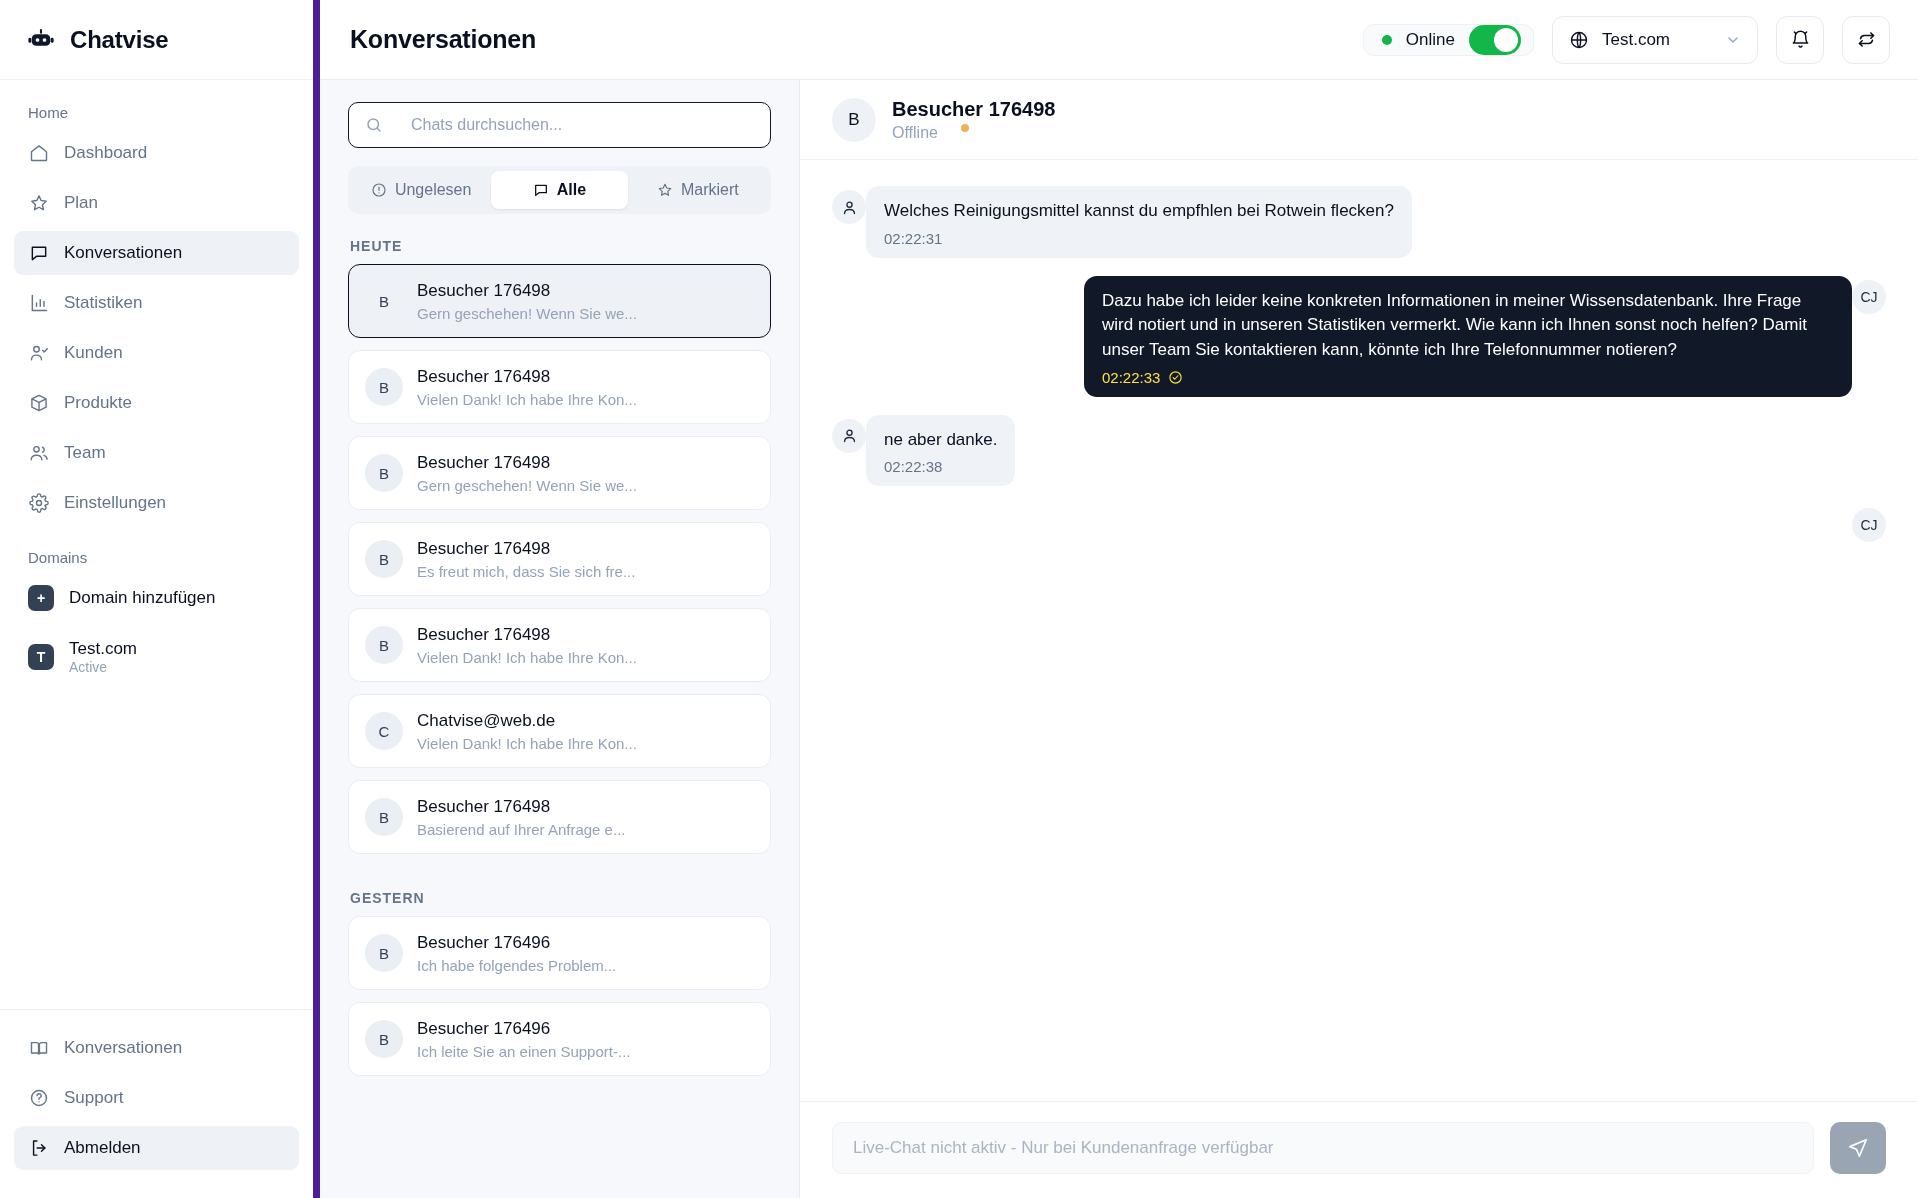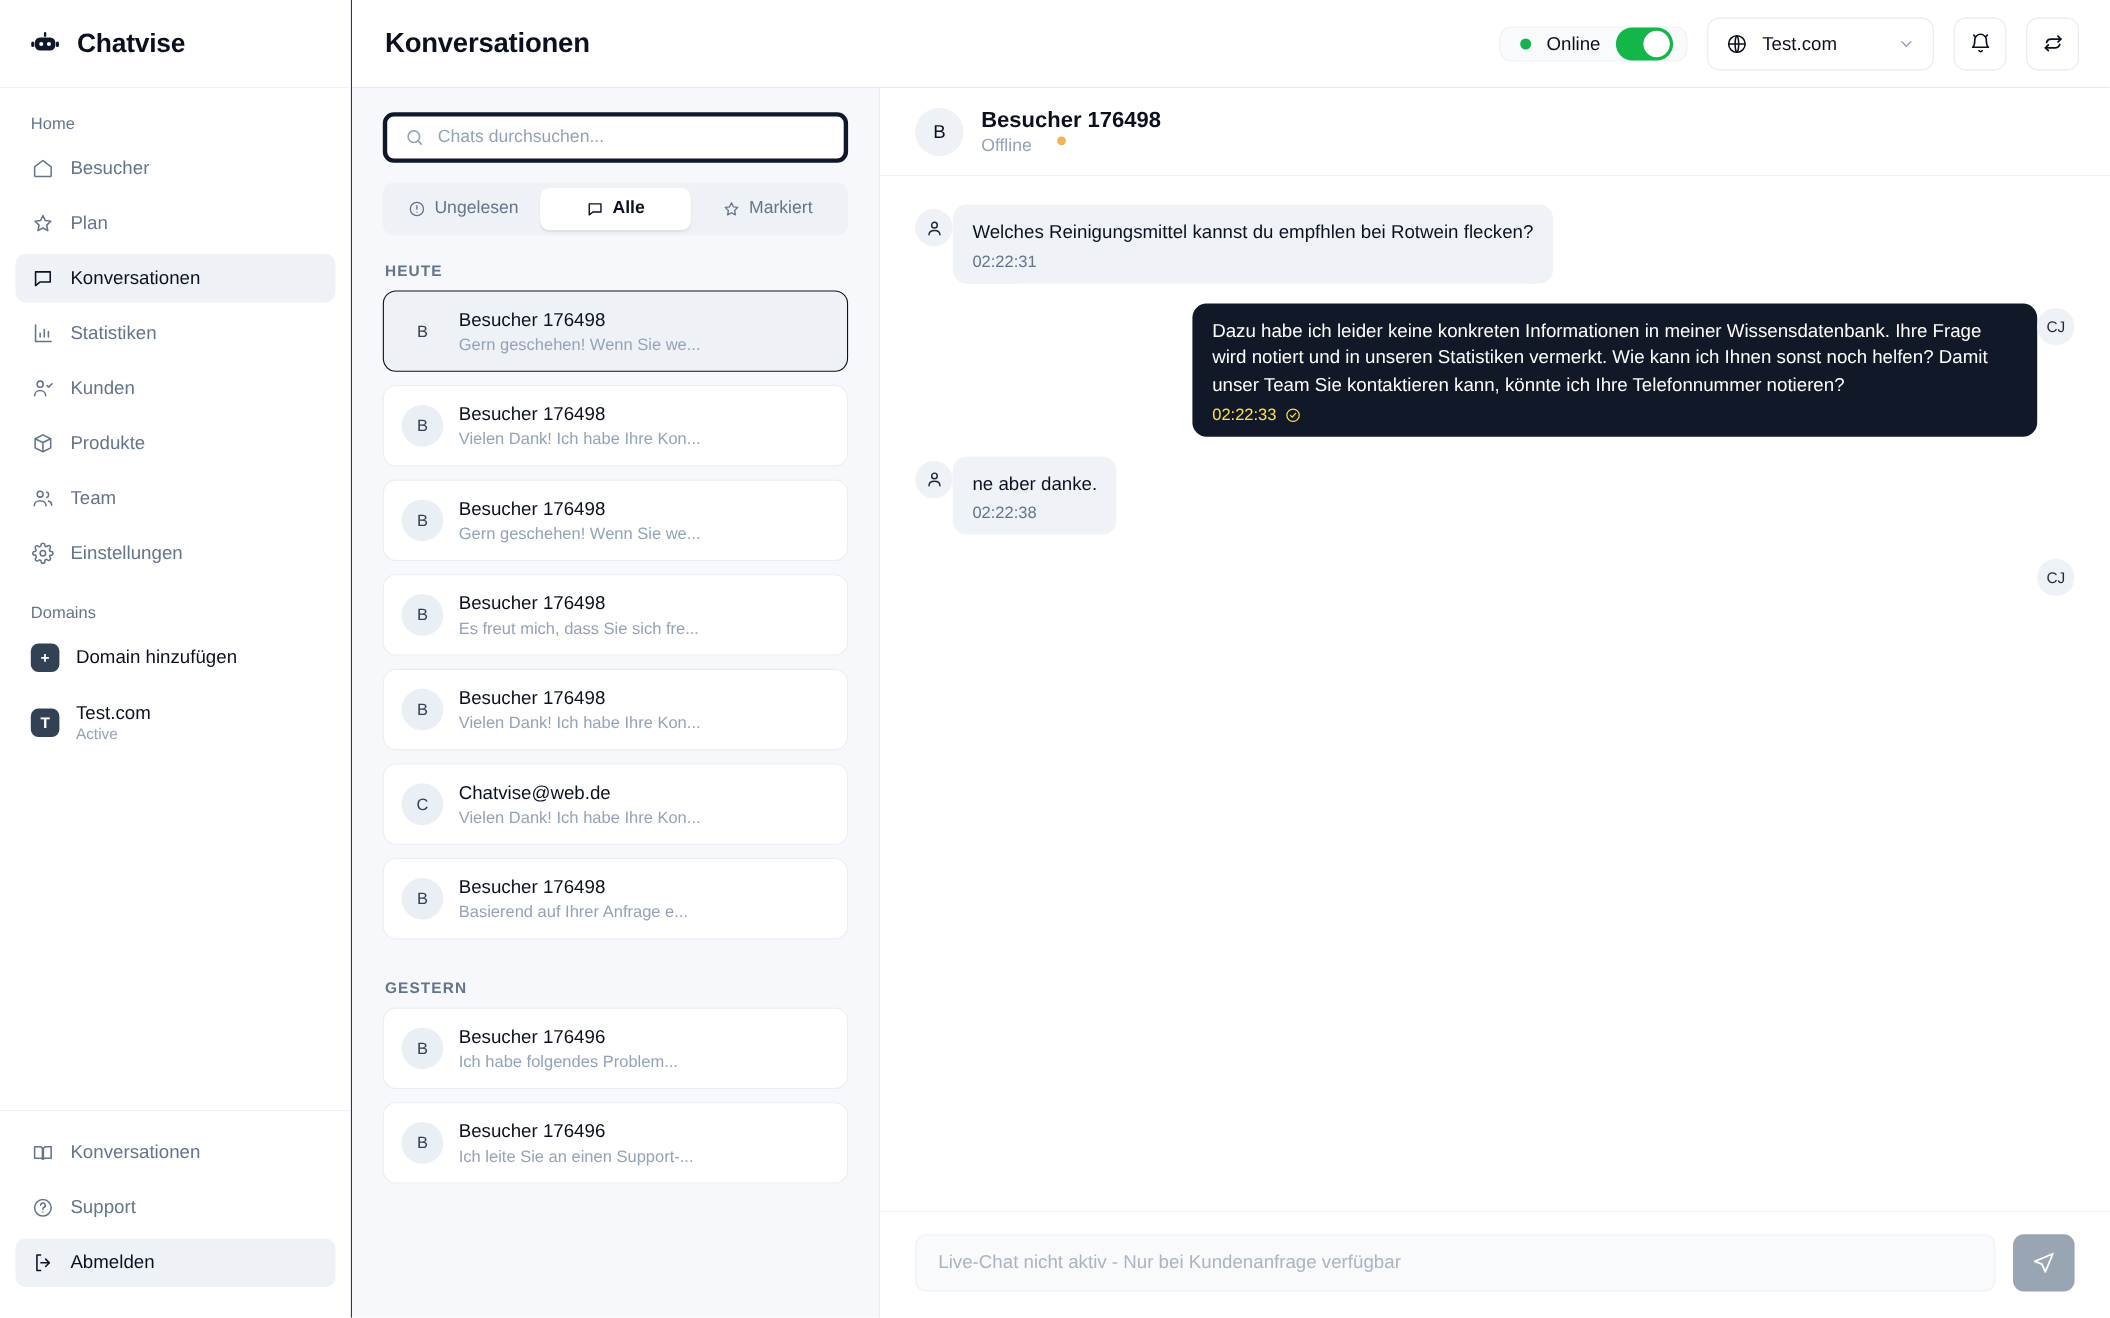--- a/index.html
+++ b/index.html
@@ -9,21 +9,21 @@
     background: #ffffff;
     overflow: hidden;
     -webkit-font-smoothing: antialiased;
   }
   .app { display: flex; width: 1918px; height: 1198px; }
 
   
   .sidebar {
     width: 320px; height: 1198px; flex: 0 0 320px;
     background: #ffffff;
-    border-right: 1px solid #4c1d95;
+    border-right: 7px solid #4c1d95;
     display: flex; flex-direction: column;
   }
   .brand {
     height: 80px; flex: 0 0 80px;
     display: flex; align-items: center; gap: 14px;
     padding: 0 26px;
     border-bottom: 1px solid #eef1f5;
   }
   .brand-logo { width: 30px; height: 30px; display:flex; align-items:center; justify-content:center; color:#0f172a; }
   .brand-name { font-size: 24px; font-weight: 700; color: #0b1020; letter-spacing: -0.2px; }
@@ -96,22 +96,22 @@
 
   .body { flex: 1 1 auto; display: flex; min-height: 0; }
 
   
   .convlist {
     width: 480px; flex: 0 0 480px; background: #f6f8fb;
     border-right: 1px solid #e8ecf1; display: flex; flex-direction: column; min-height: 0;
   }
   .search-wrap { padding: 22px 28px 0 28px; }
   .search-box {
-    height: 46px; background: #fff; border: 4px solid #0f172a; border-radius: 10px;
-    display: flex; align-items: center; gap: 12px; padding: 0 16px;
+    height: 46px; background: #fff; border: 1px solid #0f172a; border-radius: 10px;
+    display: flex; align-items: center; gap: 28px; padding: 0 16px;
   }
   .search-input {
     border: 0; outline: 0; font-size: 16px; color: #0b1020; background: transparent;
     width: 100%; font-family: "Liberation Sans", sans-serif;
   }
   .search-input::placeholder { color: #94a3b8; }
   .filters {
     margin: 18px 28px 0 28px; background: #eef2f7; border-radius: 10px;
     display: flex; padding: 5px; gap: 2px;
   }
@@ -213,21 +213,21 @@
 
     <nav class="nav">
       <div class="nav-section-label">Home</div>
 
       <div class="nav-item">
         <span class="ico">
           <svg width="20" height="20" viewBox="0 0 24 24" fill="none" stroke="currentColor" stroke-width="1.7" stroke-linecap="round" stroke-linejoin="round">
               <path d="M3 10.5 12 3.5l9 7V20a1 1 0 0 1-1 1H4a1 1 0 0 1-1-1z"></path>
             </svg>
         </span>
-        <span>Besucher</span>
+        <span>Dashboard</span>
       </div>
 
       <div class="nav-item">
         <span class="ico">
           <svg width="20" height="20" viewBox="0 0 24 24" fill="none" stroke="currentColor" stroke-width="1.7" stroke-linejoin="round">
               <path d="M12 3.5l2.6 5.5 6 .8-4.4 4.2 1.1 6-5.3-2.9L6.7 20l1.1-6L3.4 9.8l6-.8z"></path>
             </svg>
         </span>
         <span>Plan</span>
       </div>

